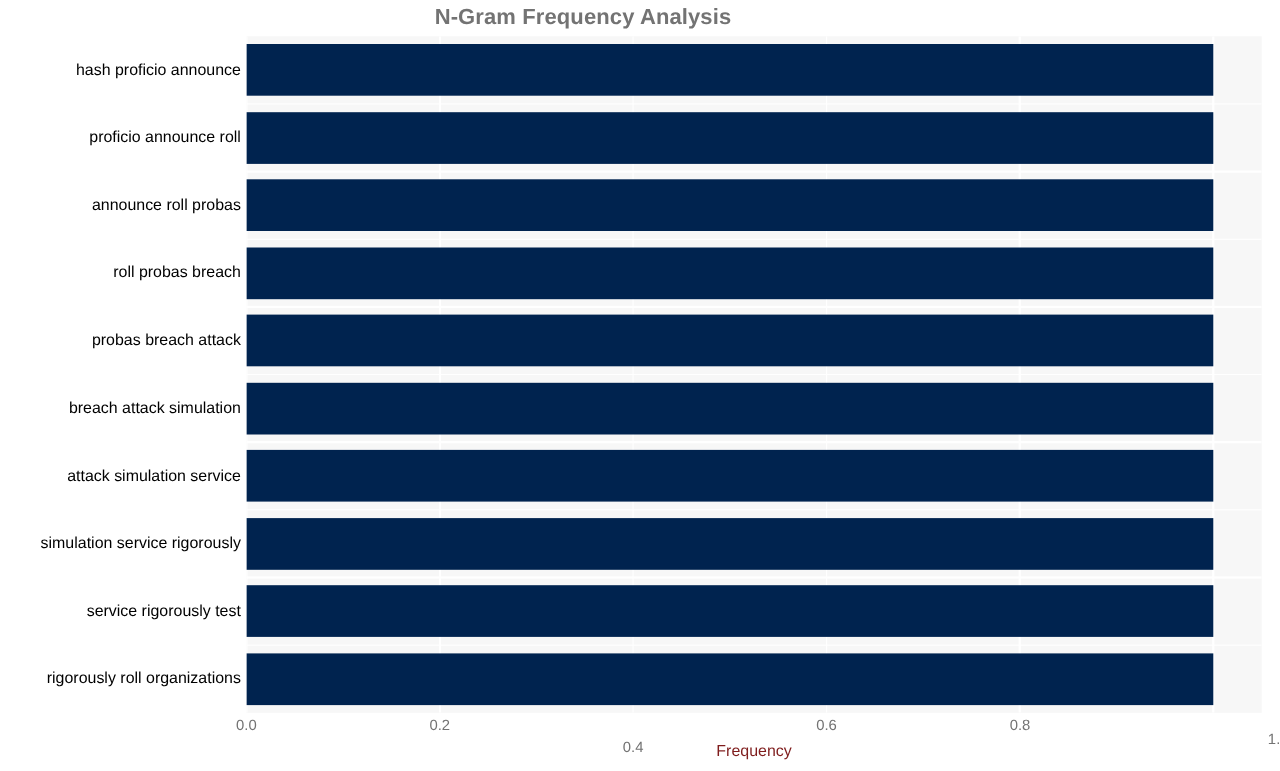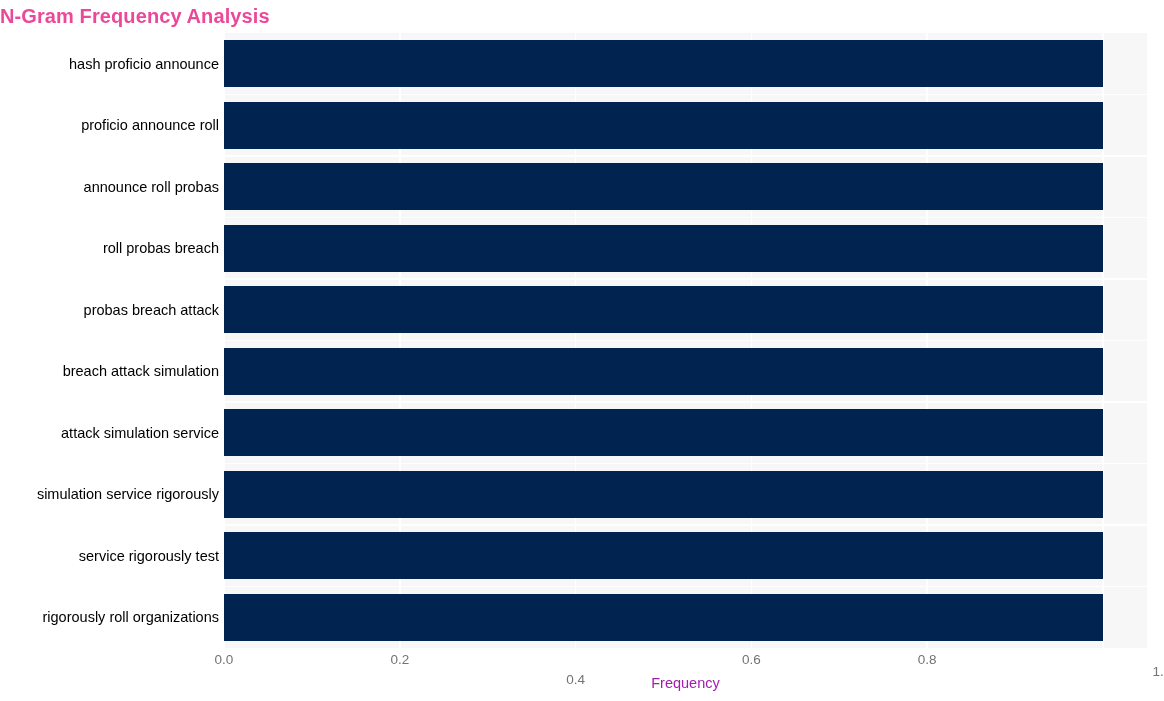--- a/index.html
+++ b/index.html
@@ -21,23 +21,24 @@
     height: 701px;
     background: #ffffff;
   }
 
   
   #chart-title {
     position: absolute;
     left: 0;
     top: 5px;
     width: 1060px;
+    text-align: center;
     font-size: 20px;
     font-weight: bold;
-    color: #ec4899;
+    color: #737373;
     letter-spacing: 0.1px;
   }
 
   
   #plot-area {
     position: absolute;
     left: 224px;
     top: 33px;
     width: 923px;
     height: 615px;
@@ -111,21 +112,21 @@
     white-space: nowrap;
   }
 
   #xaxis-label {
     position: absolute;
     left: 224px;
     top: 675px;
     width: 923px;
     text-align: center;
     font-size: 14.5px;
-    color: #a21caf;
+    color: #7f1d1d;
   }
 </style>
 </head>
 <body>
 
 <div id="figure">
 
   <div id="chart-title">N-Gram Frequency Analysis</div>
 
   <div id="plot-area">

